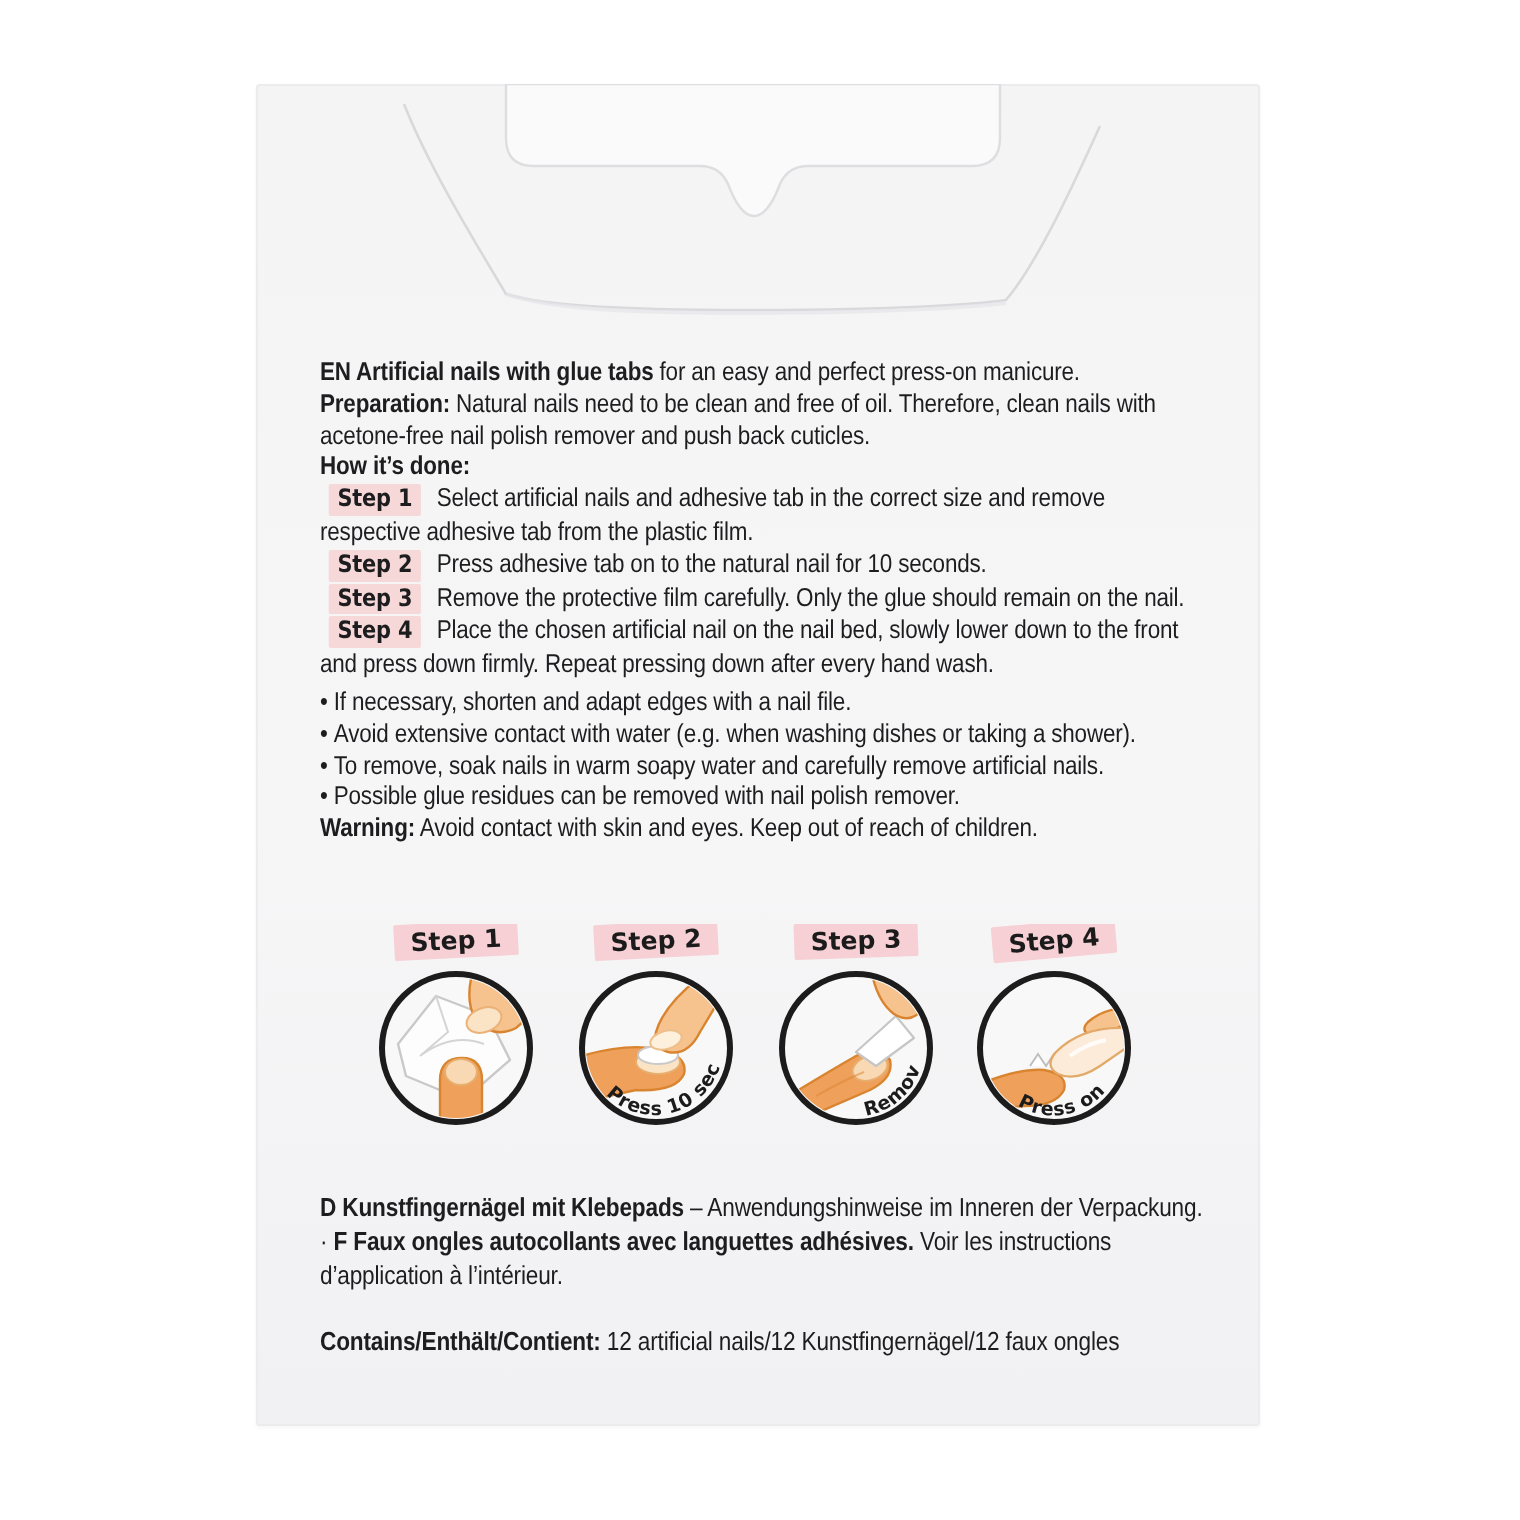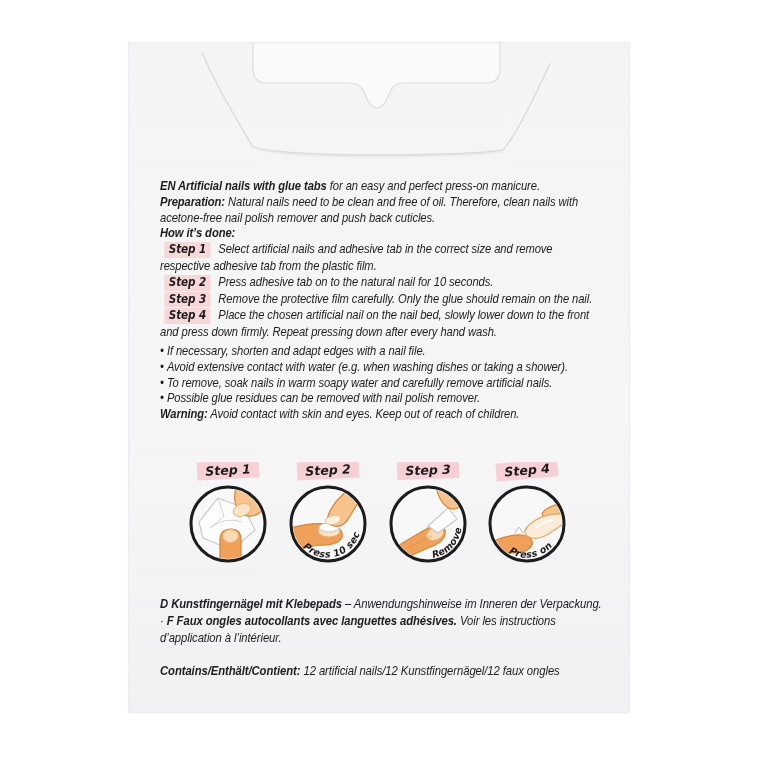--- a/index.html
+++ b/index.html
@@ -16,21 +16,20 @@
     --crease-gray:#d9d9dc;
   }
   *{margin:0;padding:0;box-sizing:border-box}
   html,body{width:760px;height:760px;overflow:hidden;background:var(--page-bg);
     font-family:"Liberation Sans",sans-serif;color:var(--ink)}
   .card{
     position:absolute;left:128px;top:42px;width:502px;height:671px;
     background:linear-gradient(180deg,#f4f4f5 0%,#f6f6f7 55%,#f1f1f3 100%);
     border-radius:2px;
     box-shadow:inset 0 0 0 1px #ececee, 0 1px 2px rgba(0,0,0,0.04);
-    font-style:italic;
   }
   .flap-svg{position:absolute;left:0;top:0;width:502px;height:170px}
   .copy{
     position:absolute;left:32px;top:136px;width:512px;
     font-size:12.9px;line-height:15.8px;letter-spacing:-0.1px;
     transform:scaleX(0.87);transform-origin:left top;
   }
   .copy p{margin:0}
   b,.b{font-weight:bold}
   .how{margin-top:3px}

